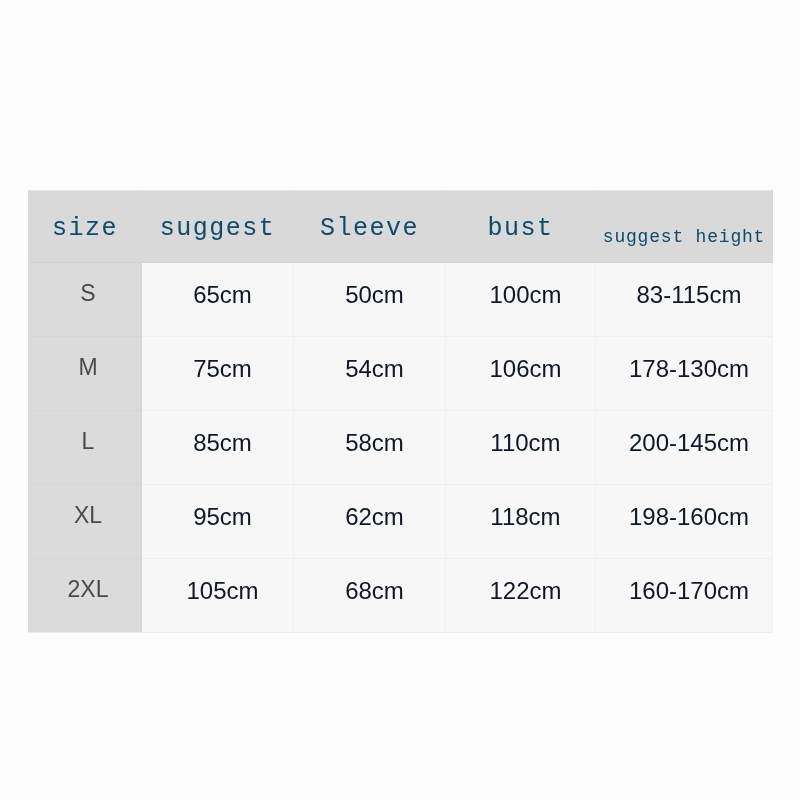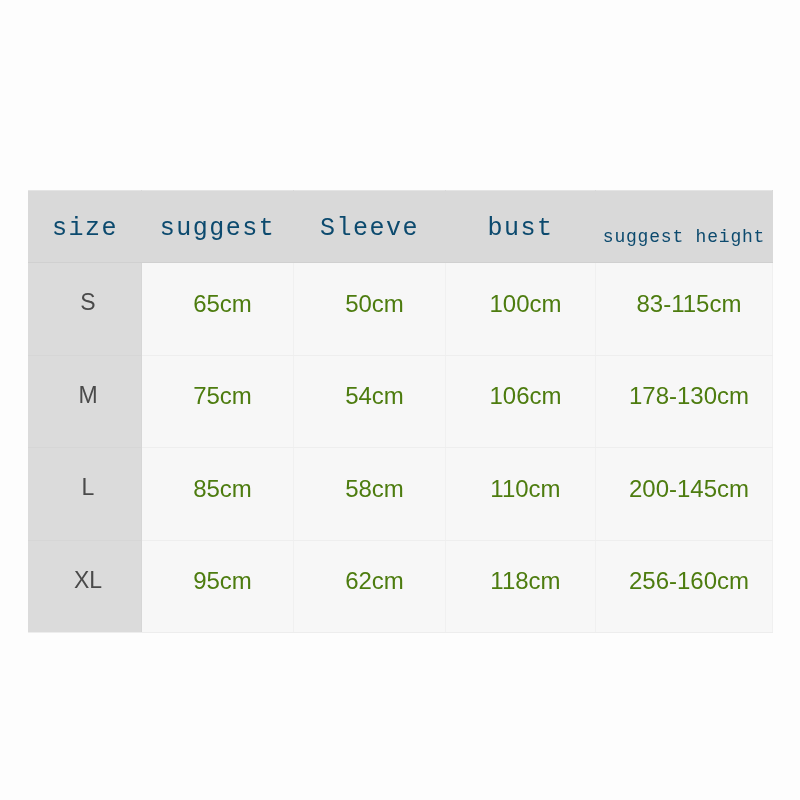--- a/index.html
+++ b/index.html
@@ -81,21 +81,21 @@
   .data-row {
     height: 74px;
   }
   .data-row td {
     background: #f7f7f7;
     border-color: #eeeeee;
     border-left-color: #f0f0f0;
     border-right-color: #f0f0f0;
     font-family: "Liberation Sans", sans-serif;
     font-size: 24px;
-    color: #4d7c0f;
+    color: #0f172a;
     white-space: nowrap;
   }
   
   .data-row td.cell-size {
     background: #dbdbdb;
     border-color: #d6d6d6;
     border-left-color: #dbdbdb;
     border-right-color: #d6d6d6;
     color: #4a4a4a;
     font-size: 23px;
@@ -213,21 +213,38 @@
         <td class="cell-length">
           <span class="cell-text">95cm</span>
         </td>
         <td class="cell-sleeve">
           <span class="cell-text">62cm</span>
         </td>
         <td class="cell-bust">
           <span class="cell-text">118cm</span>
         </td>
         <td class="cell-height">
-          <span class="cell-text">256-160cm</span>
-        </td>
-      </tr>
-
+          <span class="cell-text">198-160cm</span>
+        </td>
+      </tr>
+
+      <tr class="data-row">
+        <td class="cell-size">
+          <span class="cell-text">2XL</span>
+        </td>
+        <td class="cell-length">
+          <span class="cell-text">105cm</span>
+        </td>
+        <td class="cell-sleeve">
+          <span class="cell-text">68cm</span>
+        </td>
+        <td class="cell-bust">
+          <span class="cell-text">122cm</span>
+        </td>
+        <td class="cell-height">
+          <span class="cell-text">160-170cm</span>
+        </td>
+      </tr>
 
     </tbody>
   </table>
 
 </div>
 
 </body></html>

